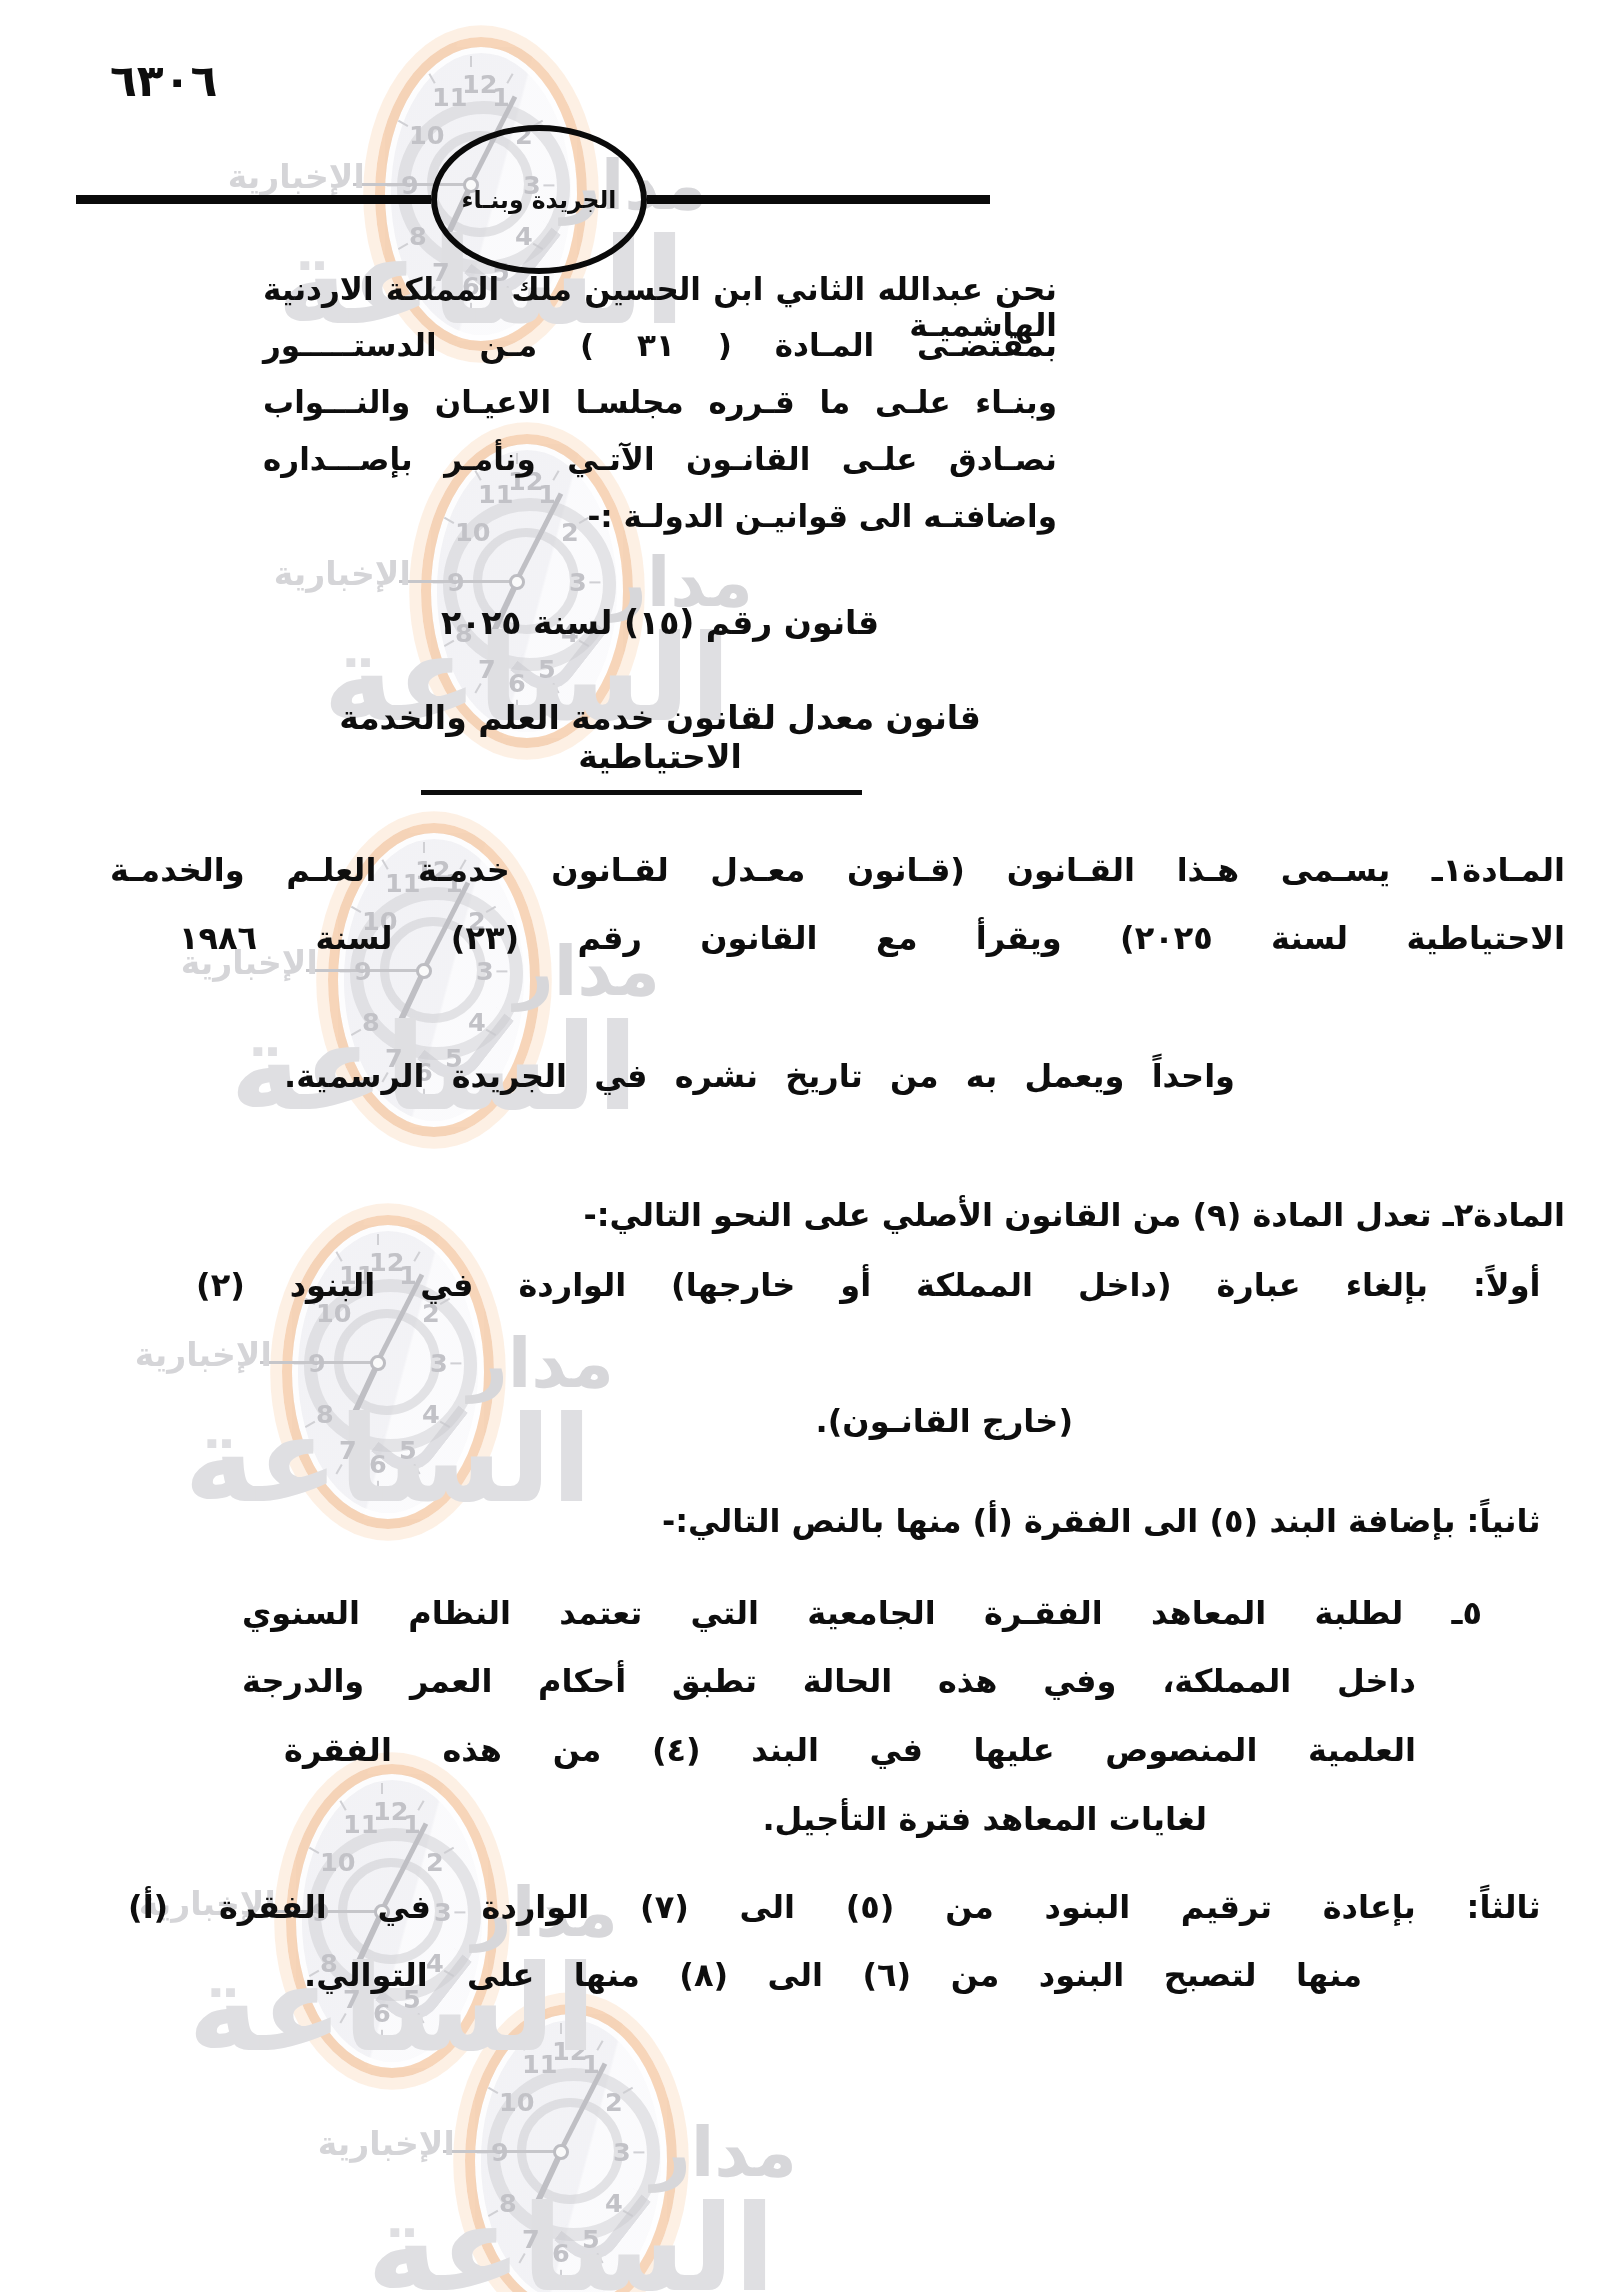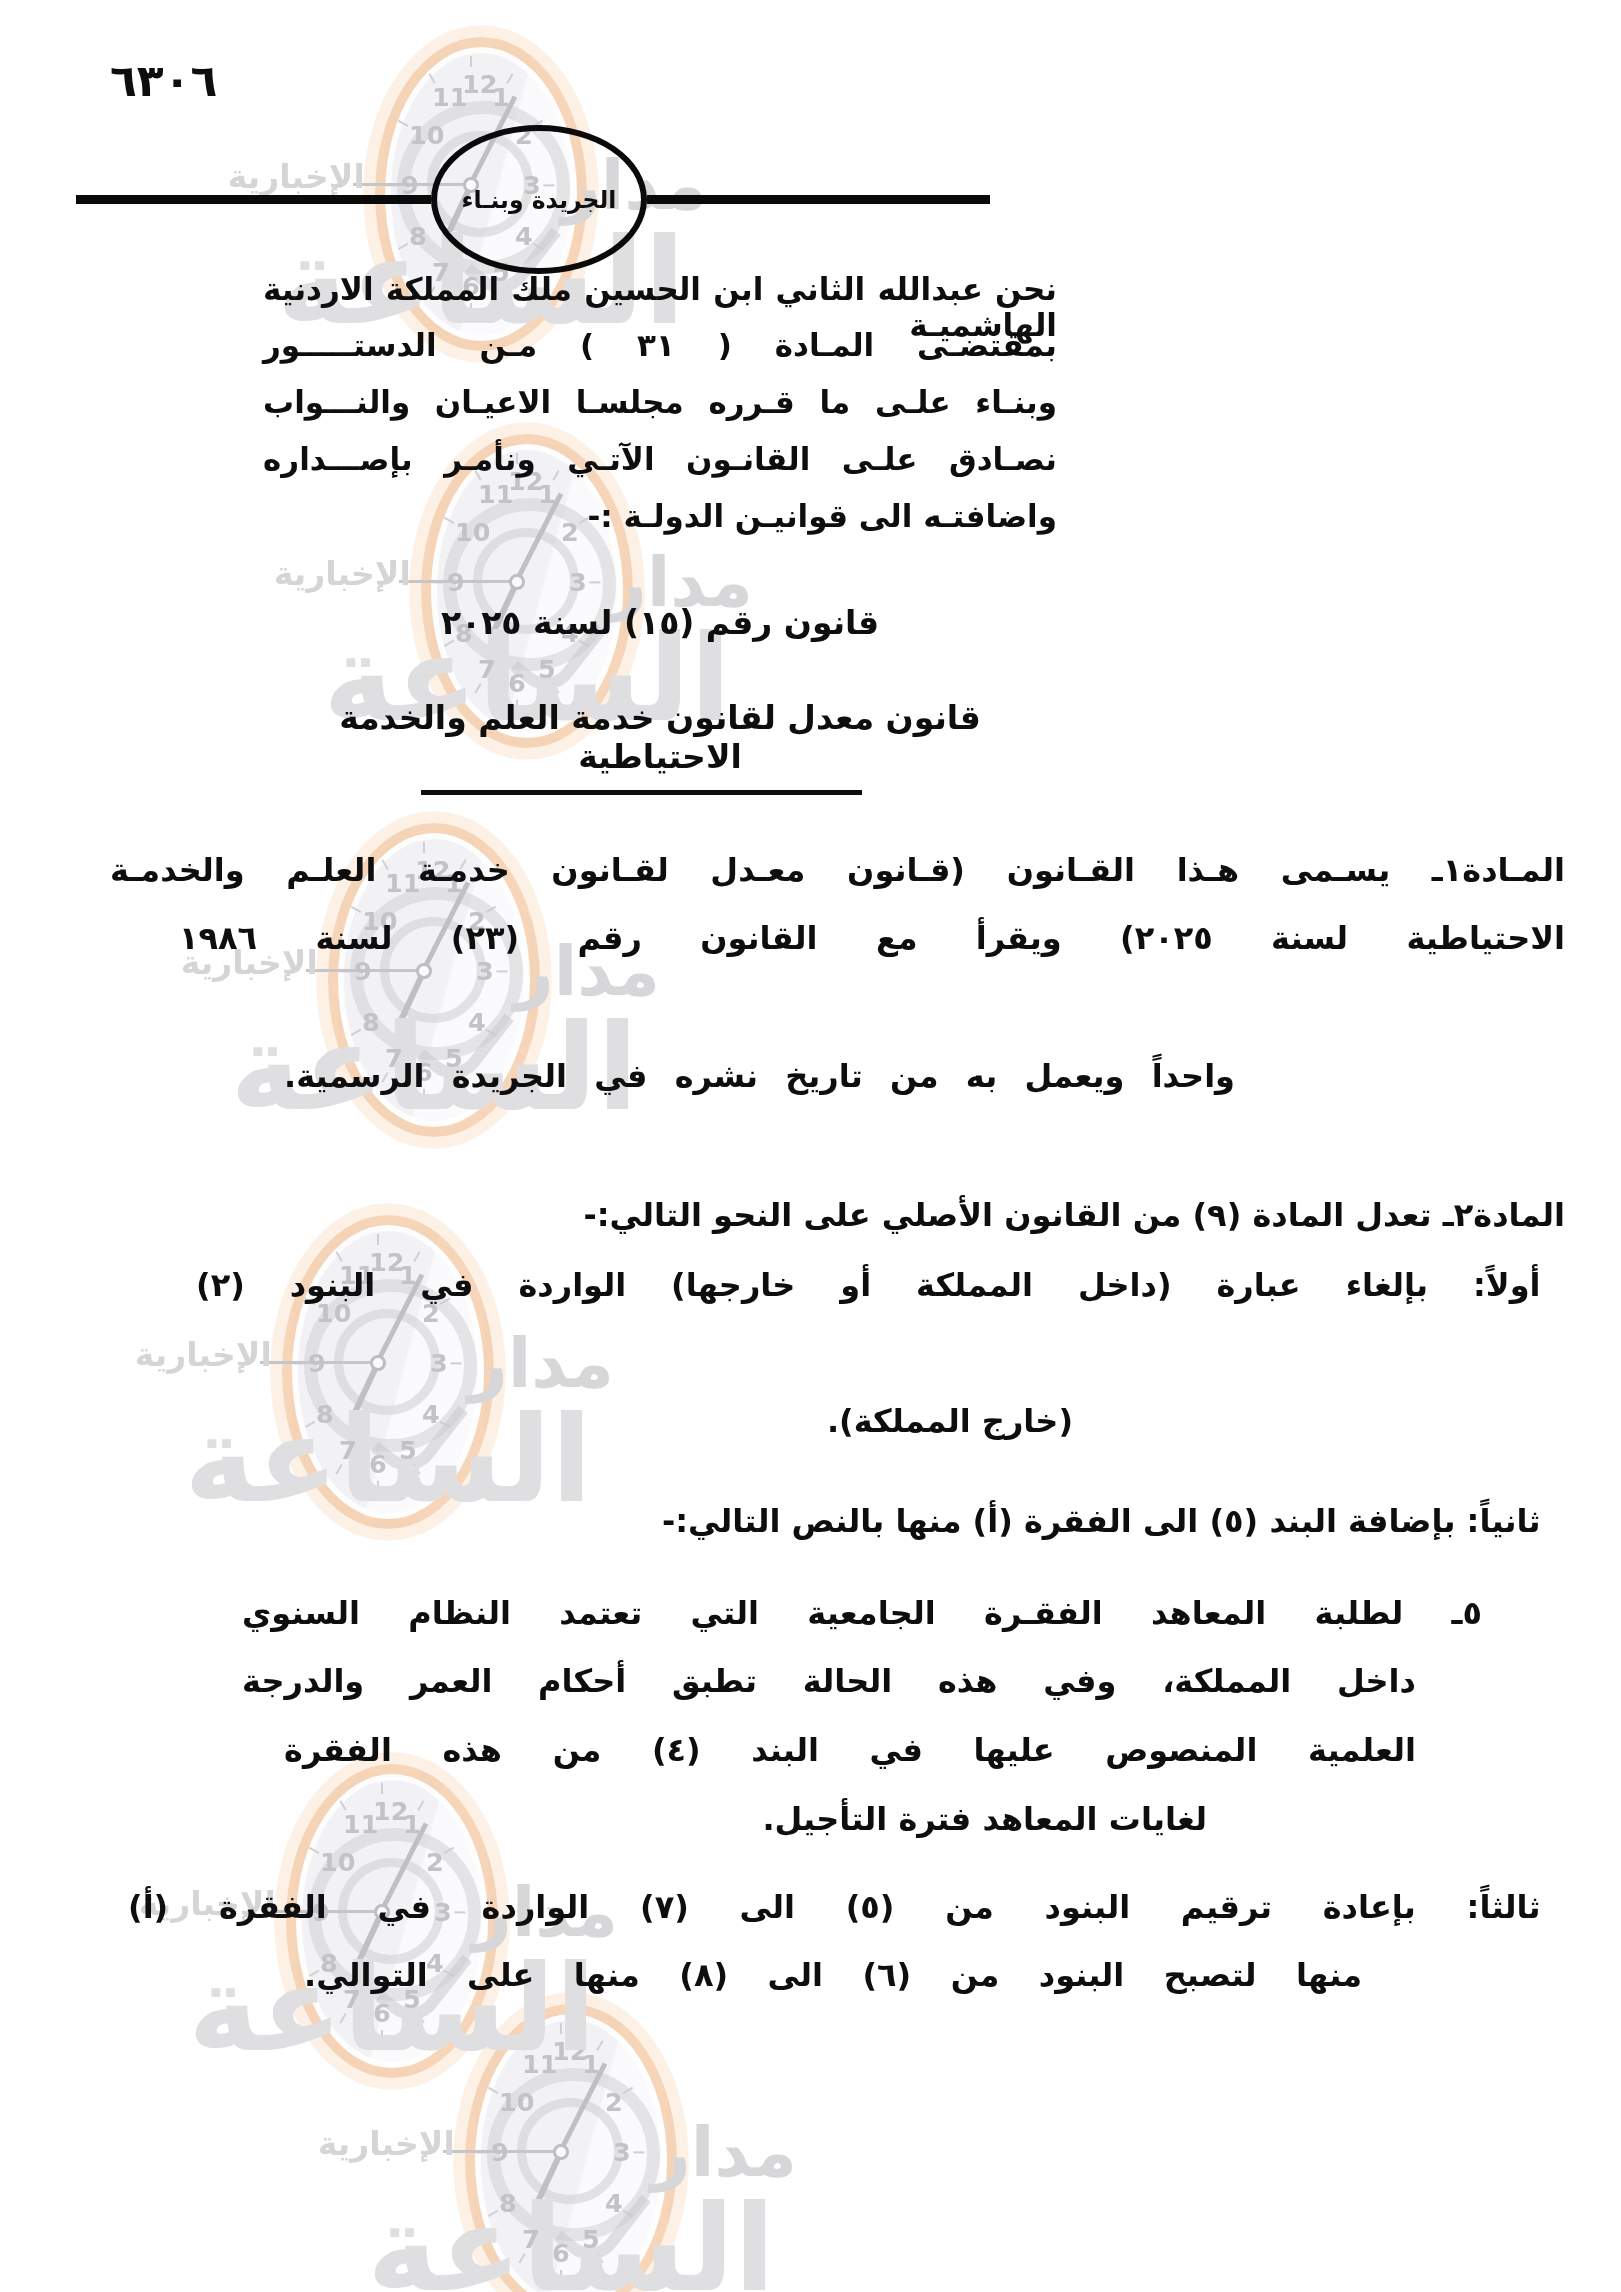--- a/index.html
+++ b/index.html
@@ -331,21 +331,21 @@
   <div id="law-title-2" class="line c">قانون معدل لقانون خدمة العلم والخدمة الاحتياطية</div>
   <div id="title-divider"></div>
 
   <div id="a1-l1" class="line art j">المـادة١ـ يسـمى هـذا القـانون (قـانون معـدل لقـانون خدمـة العلـم والخدمـة</div>
   <div id="a1-l2" class="line art j">الاحتياطية لسنة ٢٠٢٥) ويقرأ مع القانون رقم (٢٣) لسنة ١٩٨٦</div>
   <div id="a1-l4" class="line art j">واحداً ويعمل به من تاريخ نشره في الجريدة الرسمية.</div>
 
   <div id="a2-h" class="line art r">المادة٢ـ تعدل المادة (٩) من القانون الأصلي على النحو التالي:-</div>
 
   <div id="a2a-l1" class="line art j">أولاً: بإلغاء عبارة (داخل المملكة أو خارجها) الواردة في البنود (٢)</div>
-  <div id="a2a-l3" class="line art r">(خارج المملكة).</div>
+  <div id="a2a-l3" class="line art r">(خارج القانـون).</div>
 
   <div id="a2b-h" class="line art r">ثانياً: بإضافة البند (٥) الى الفقرة (أ) منها بالنص التالي:-</div>
   <div id="a2b-l1" class="line art j">٥ـ لطلبة المعاهد الفقـرة الجامعية التي تعتمد النظام السنوي</div>
   <div id="a2b-l2" class="line art j">داخل المملكة، وفي هذه الحالة تطبق أحكام العمر والدرجة</div>
   <div id="a2b-l3" class="line art j">العلمية المنصوص عليها في البند (٤) من هذه الفقرة</div>
   <div id="a2b-l4" class="line art r">لغايات المعاهد فترة التأجيل.</div>
 
   <div id="a2c-l1" class="line art j">ثالثاً: بإعادة ترقيم البنود من (٥) الى (٧) الواردة في الفقرة (أ)</div>
   <div id="a2c-l2" class="line art j">منها لتصبح البنود من (٦) الى (٨) منها على التوالي.</div>
 

